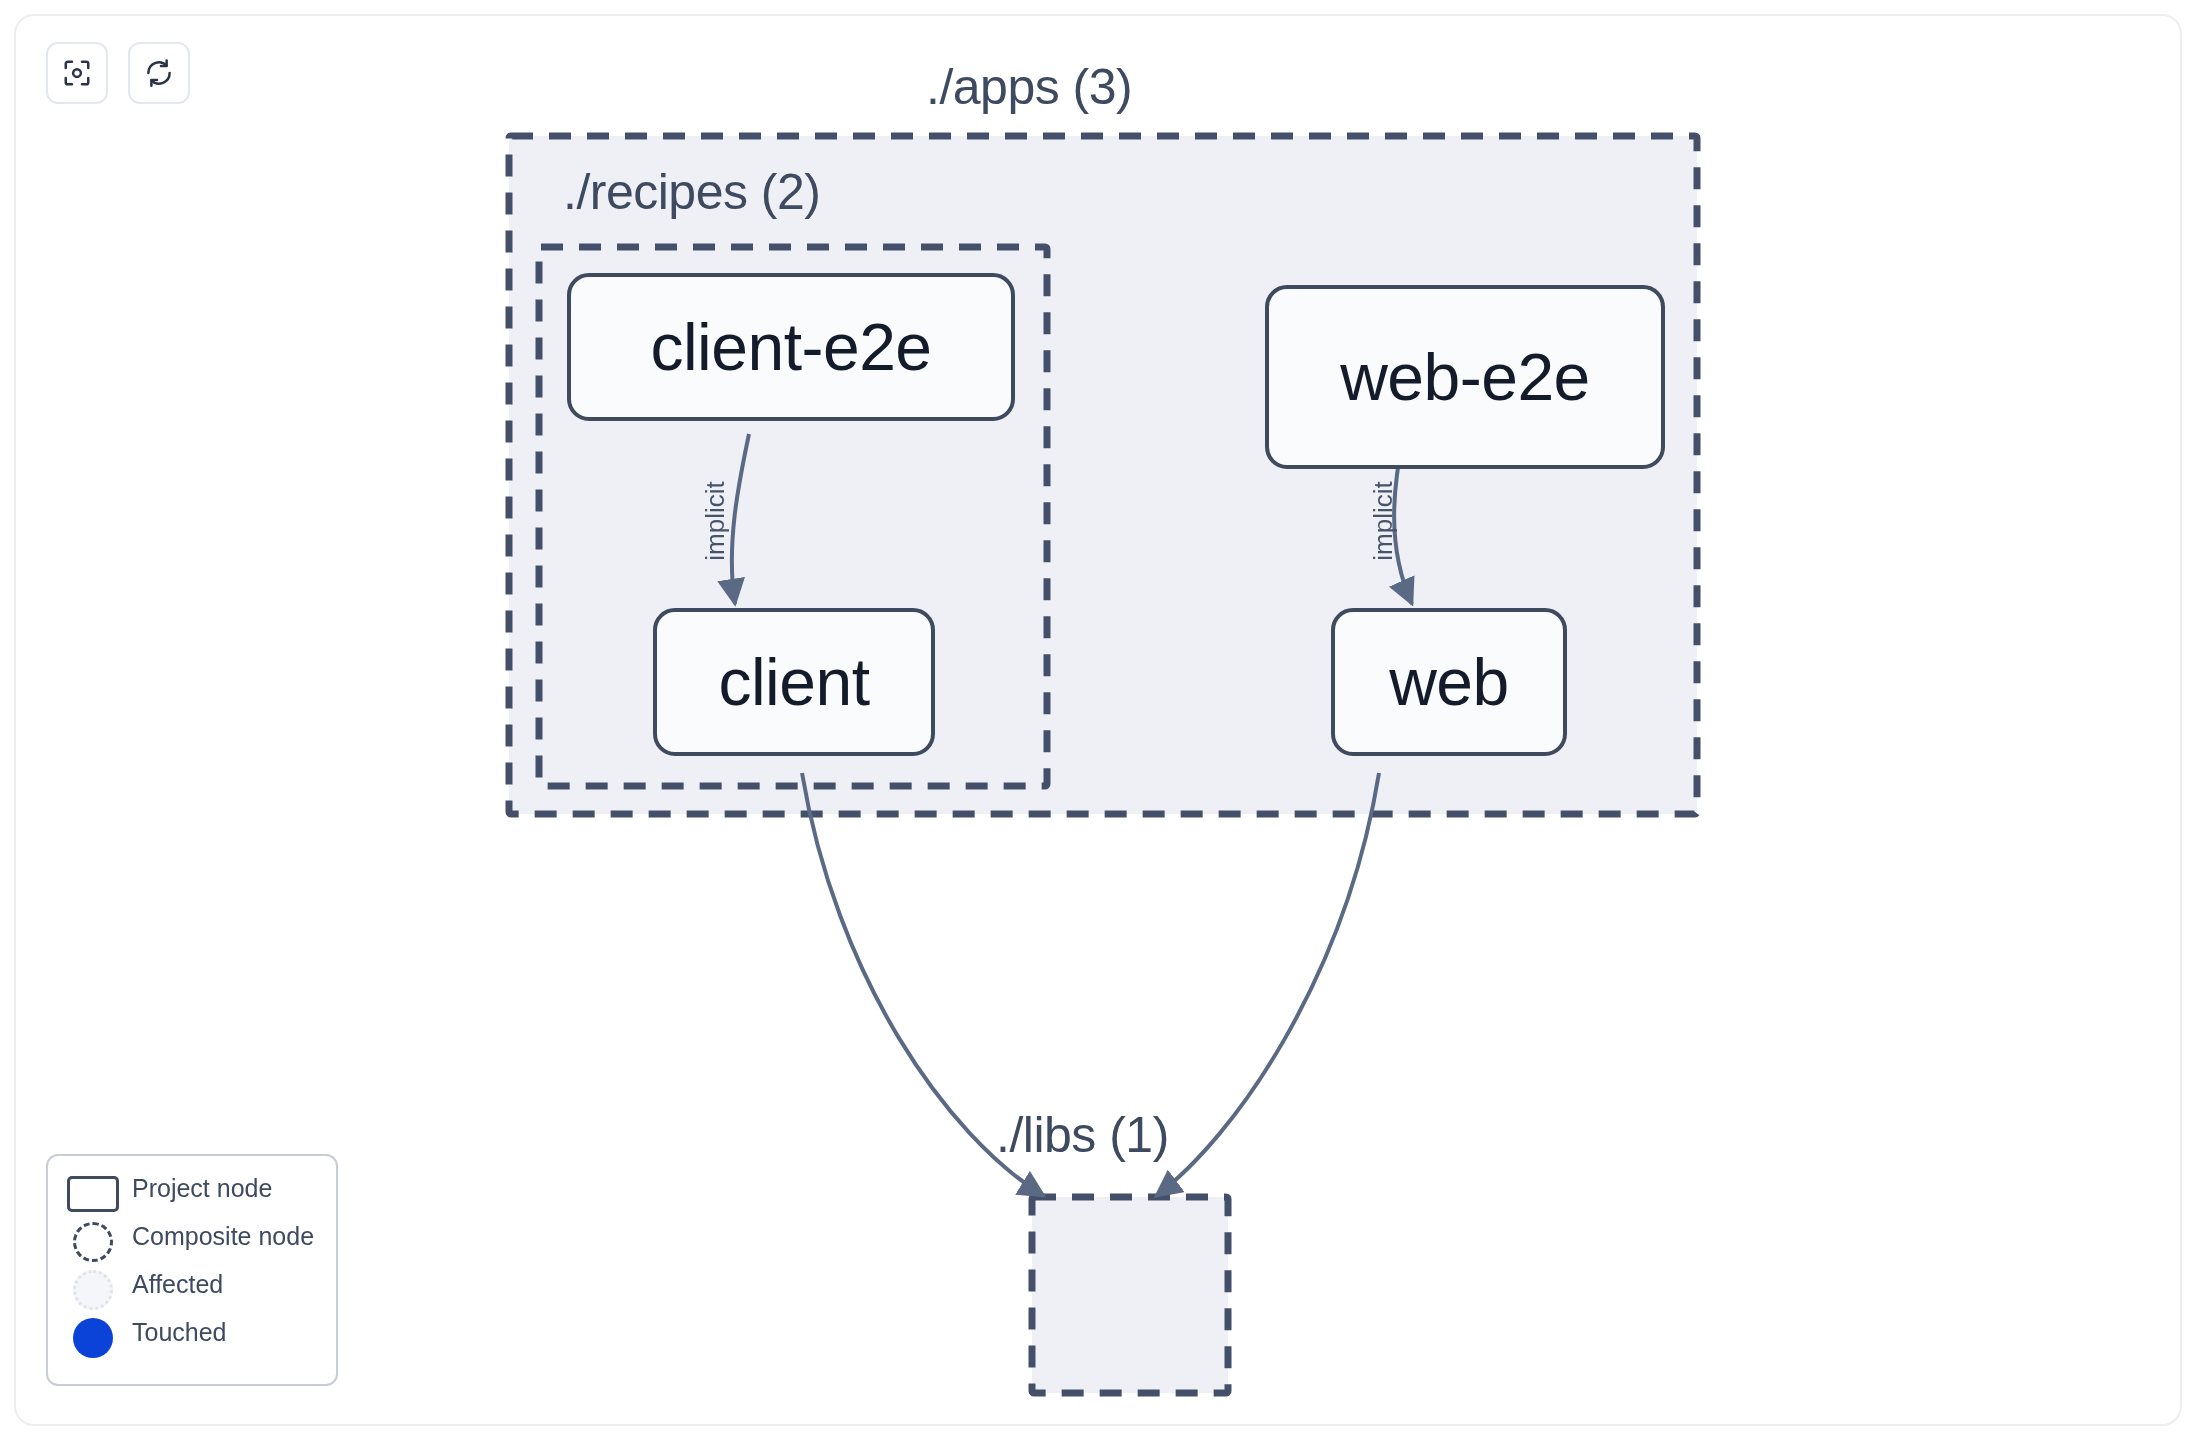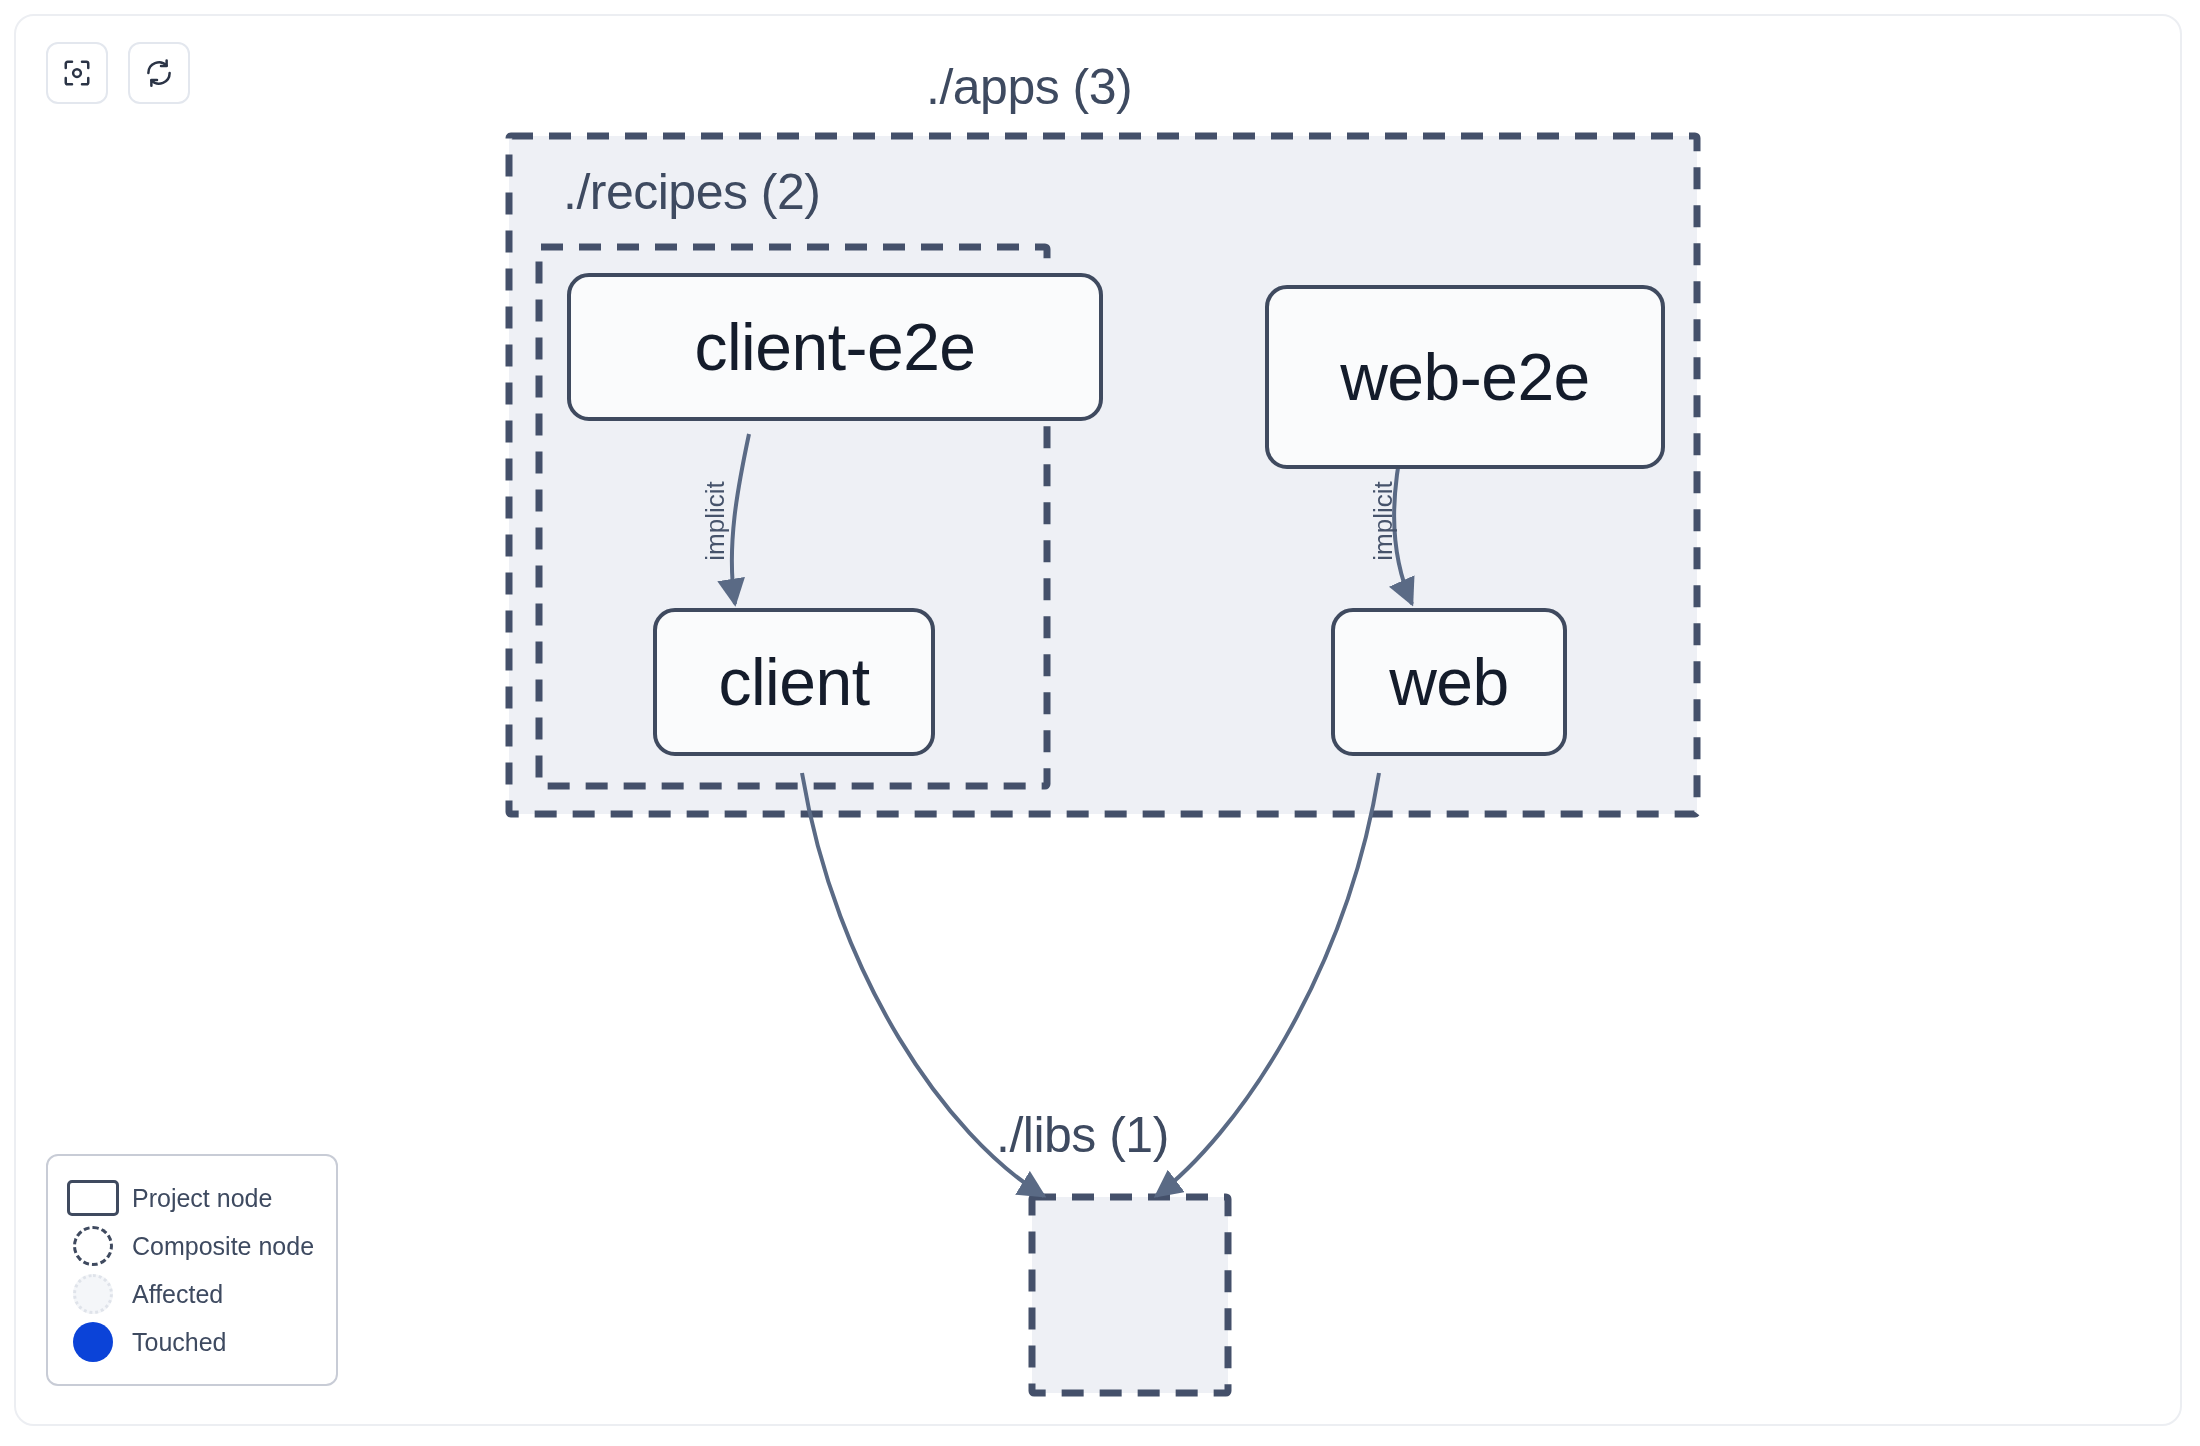--- a/index.html
+++ b/index.html
@@ -103,21 +103,20 @@
     width: 292px;
     box-sizing: border-box;
     background: #ffffff;
     border: 2px solid #c8ccd6;
     border-radius: 12px;
     padding: 18px 16px;
     z-index: 50;
   }
   .legend-row {
     display: flex;
-    align-items: center;
     height: 48px;
   }
   .legend-swatch {
     width: 58px;
     min-width: 58px;
     height: 40px;
     display: flex;
     align-items: center;
     justify-content: center;
     margin-right: 10px;
@@ -210,21 +209,21 @@
       </span>
     </button>
   </div>
 
   <div class="group-label" style="left:910px; top:42px;">./apps (3)</div>
 
   <div class="group-label" style="left:547px; top:147px;">./recipes (2)</div>
 
   <div class="group-label" style="left:950px; top:1090px;margin-left:30px;">./libs (1)</div>
 
-  <div class="node" style="left:551px; top:257px; width:536px; height:148px;">client-e2e</div>
+  <div class="node" style="left:551px; top:257px; width:448px; height:148px;">client-e2e</div>
 
   <div class="node" style="left:637px; top:592px; width:282px; height:148px;">client</div>
 
   <div class="node" style="left:1249px; top:269px; width:400px; height:184px;">web-e2e</div>
 
   <div class="node" style="left:1315px; top:592px; width:236px; height:148px;">web</div>
 
 
   <div id="legend">
 

